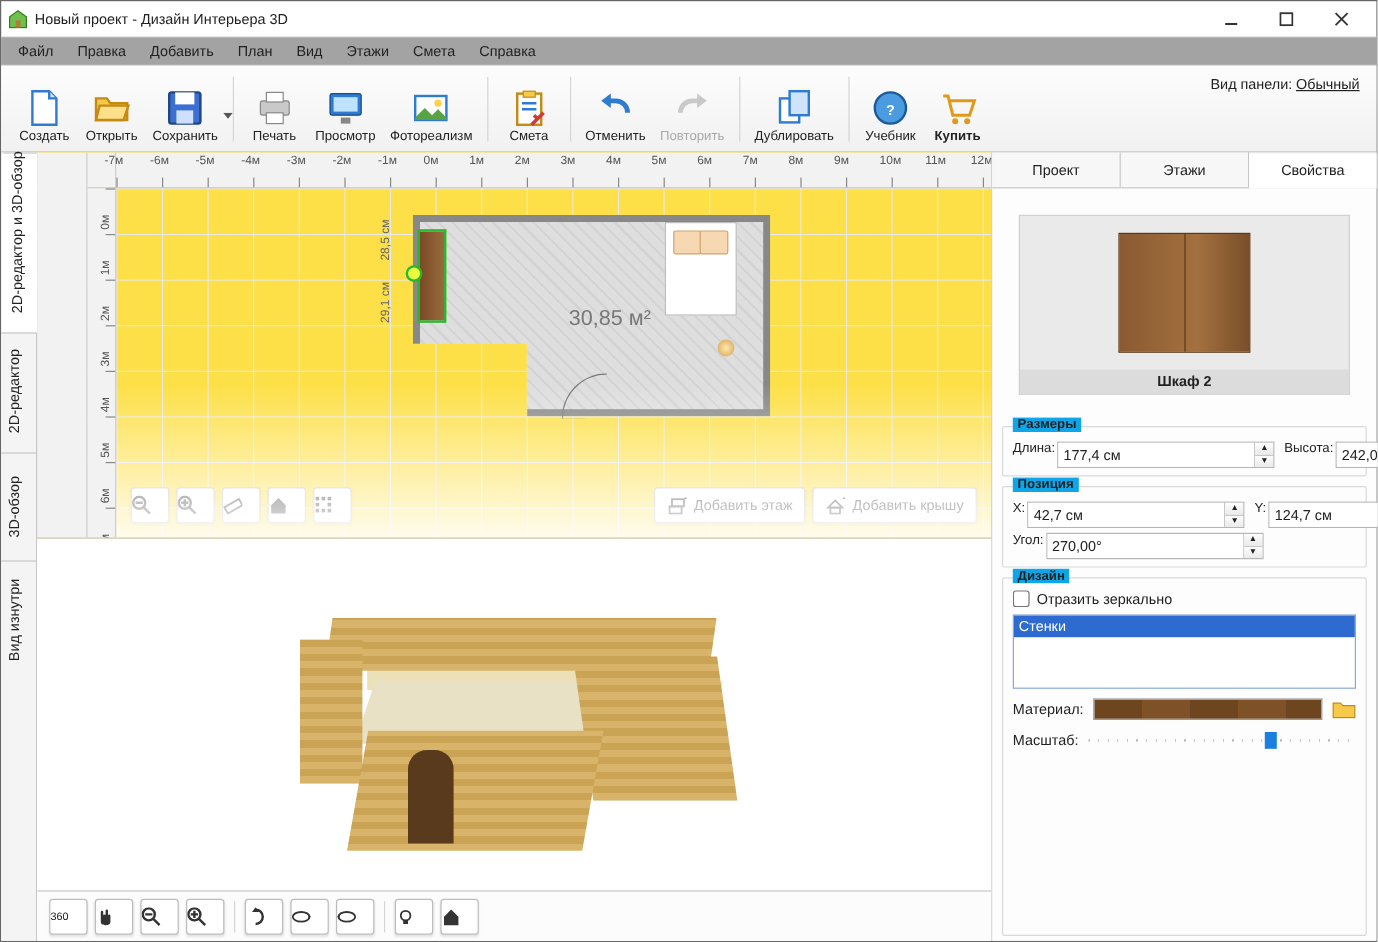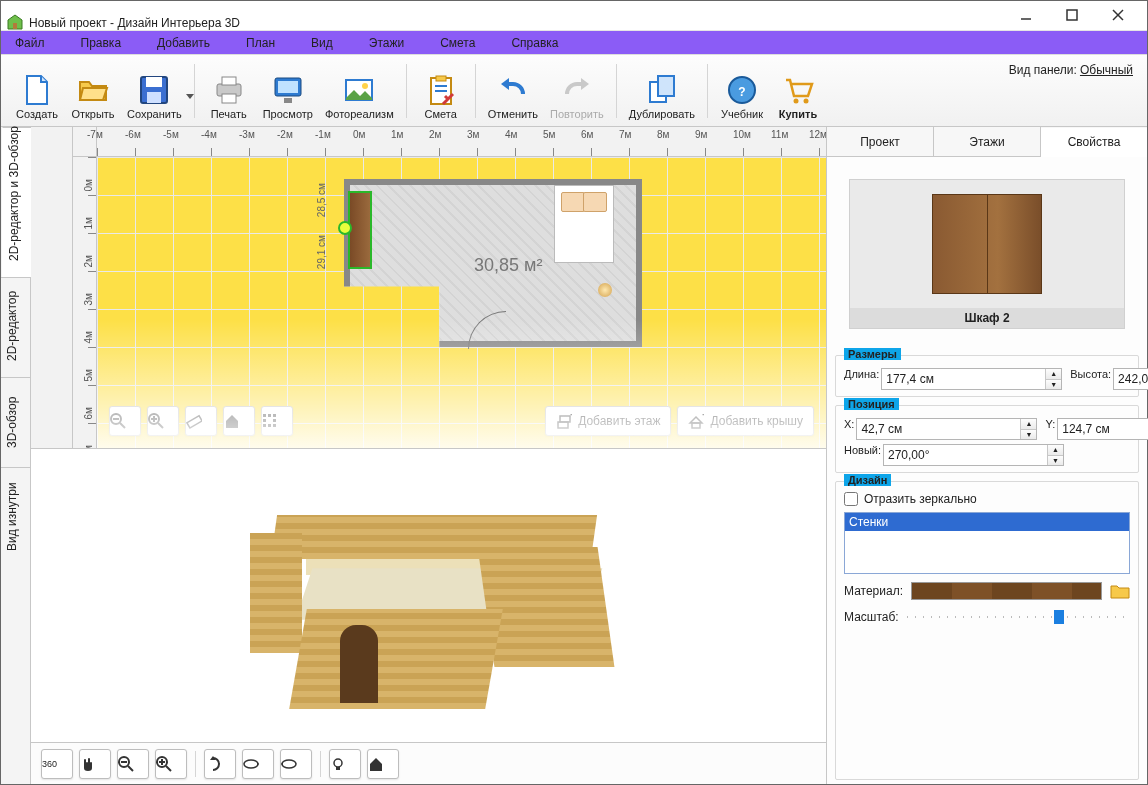--- a/index.html
+++ b/index.html
@@ -1,25 +1,25 @@
 <!DOCTYPE html>
 <html><head>
 <meta charset="utf-8">
 <style>
   *{box-sizing:border-box;margin:0;padding:0;font-family:"Segoe UI",Tahoma,Arial,sans-serif;font-size:12px;color:#222}
   html,body{width:1148px;height:785px;background:#fff;overflow:hidden}
   .window{width:1148px;height:785px;border:1px solid #666;background:#fff;display:flex;flex-direction:column}
   
-  .titlebar{height:30px;display:flex;align-items:flex-end;padding:0 6px;border-bottom:1px solid #e5e5e5}
+  .titlebar{height:30px;display:flex;align-items:center;padding:0 6px;border-bottom:1px solid #e5e5e5}
   .titlebar .appicon{width:16px;height:16px;margin-right:6px}
   .titlebar .title{flex:1}
   .titlebar .ctl{width:46px;height:30px;display:flex;align-items:center;justify-content:center}
   .titlebar .ctl svg{stroke:#333}
   
-  .menubar{height:24px;display:flex;align-items:center;padding:0 6px;gap:20px;border-bottom:1px solid #ddd;background:#8b5cf6}
+  .menubar{height:24px;display:flex;align-items:center;padding:0 6px;gap:4px;border-bottom:1px solid #ddd;background:#a3a3a3}
   .menubar span{padding:2px 8px;cursor:default}
   
   .toolbar{height:72px;background:linear-gradient(#fdfdfd,#f1f1f1);border-bottom:1px solid #c7c7c7;display:flex;align-items:center;padding:4px 8px;position:relative}
   .tbtn{display:flex;flex-direction:column;align-items:center;justify-content:flex-end;min-width:56px;height:62px;padding:2px 6px;gap:2px;border-radius:3px}
   .tbtn .ic{width:32px;height:32px}
   .tbtn span{font-size:11px}
   .tbtn.bold span{font-weight:bold}
   .tbtn.disabled span{color:#aaa}
   .sep{width:1px;height:54px;background:#d5d5d5;margin:0 6px}
   .toolbar .panelmode{position:absolute;right:14px;top:8px;font-size:11px}
@@ -566,21 +566,21 @@
           <div class="fld">
               <label>Y:</label>
             <div class="spin">
                 <input value="124,7 см" style="">
               </div>
             </div>
 
         </div>
         <div class="row">
           <div class="fld" style="flex:0 0 90px">
-              <label>Новый:</label>
+              <label>Угол:</label>
             <div class="spin">
                 <input value="270,00°" style="">
                 <div class="ar">
                   <div>▲</div>
                   <div>▼</div>
                 </div>
               </div>
             </div>
         </div>
       </div>

